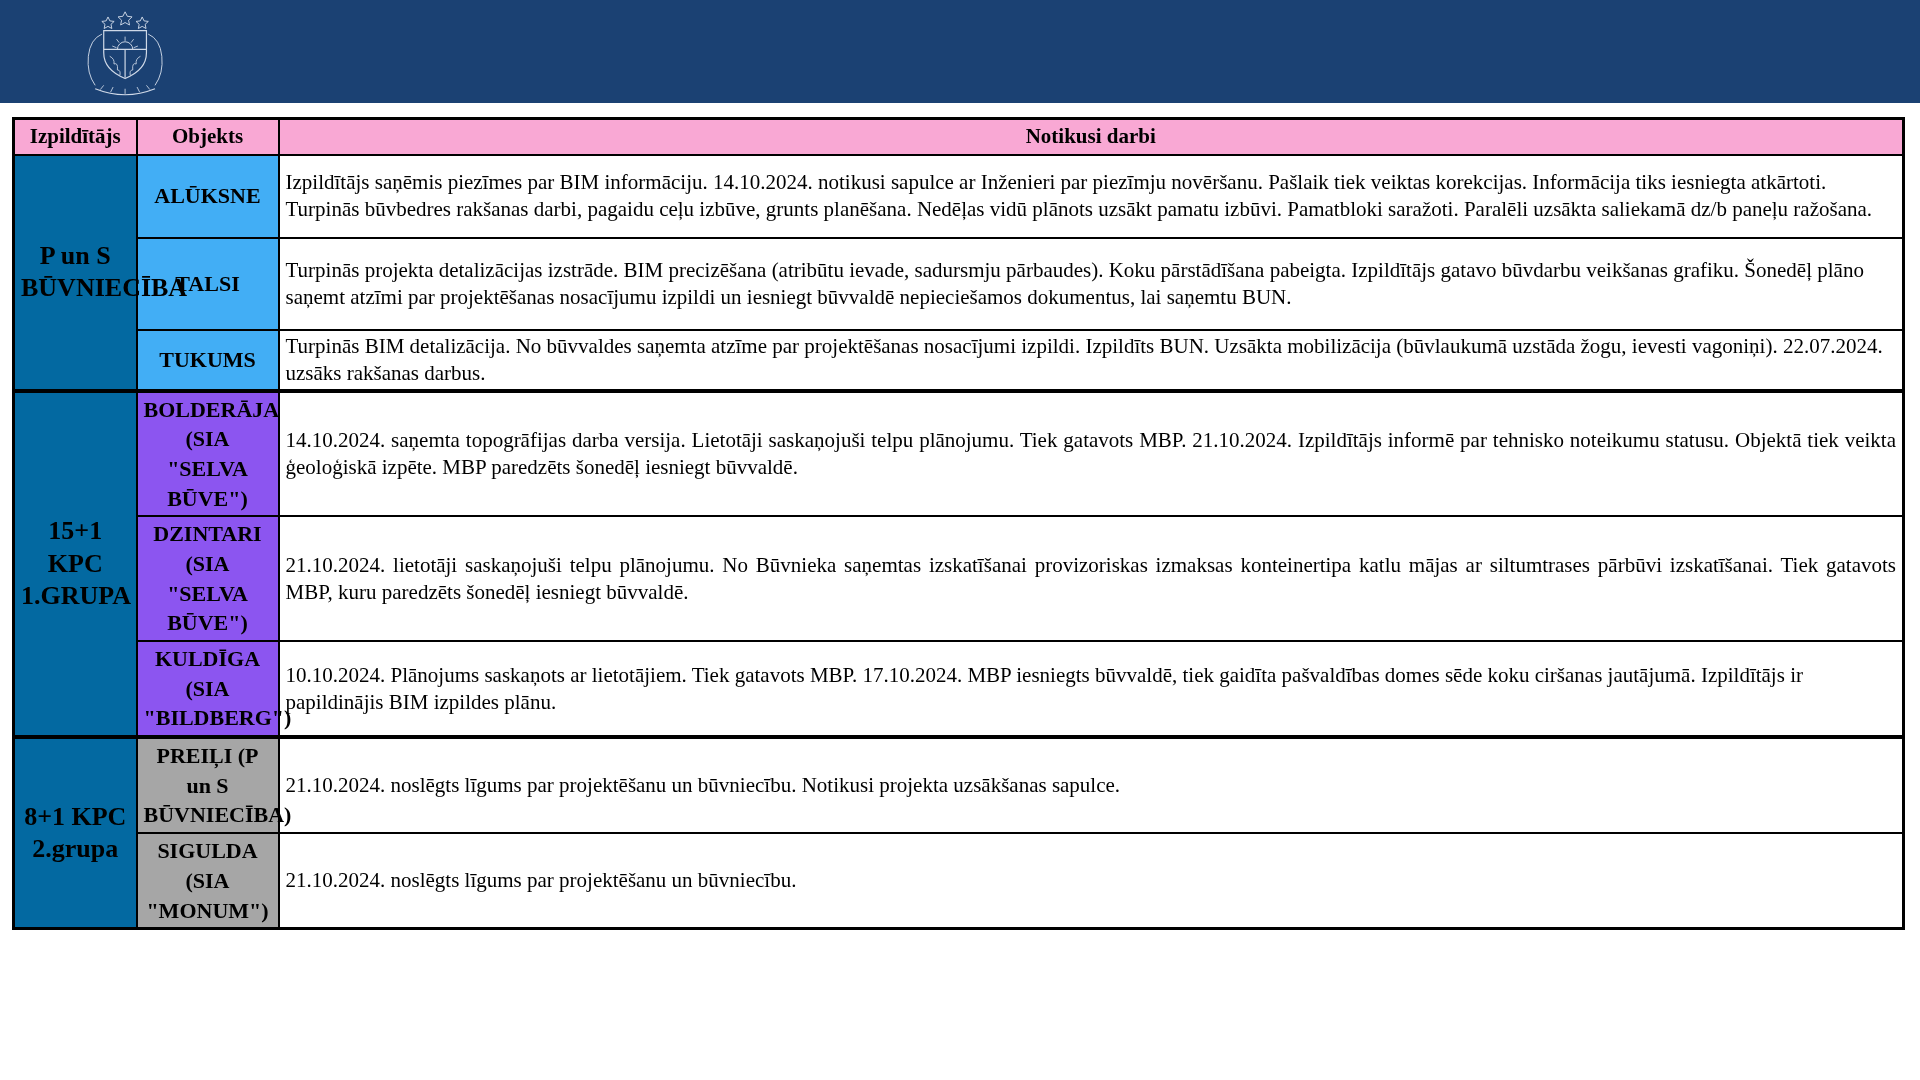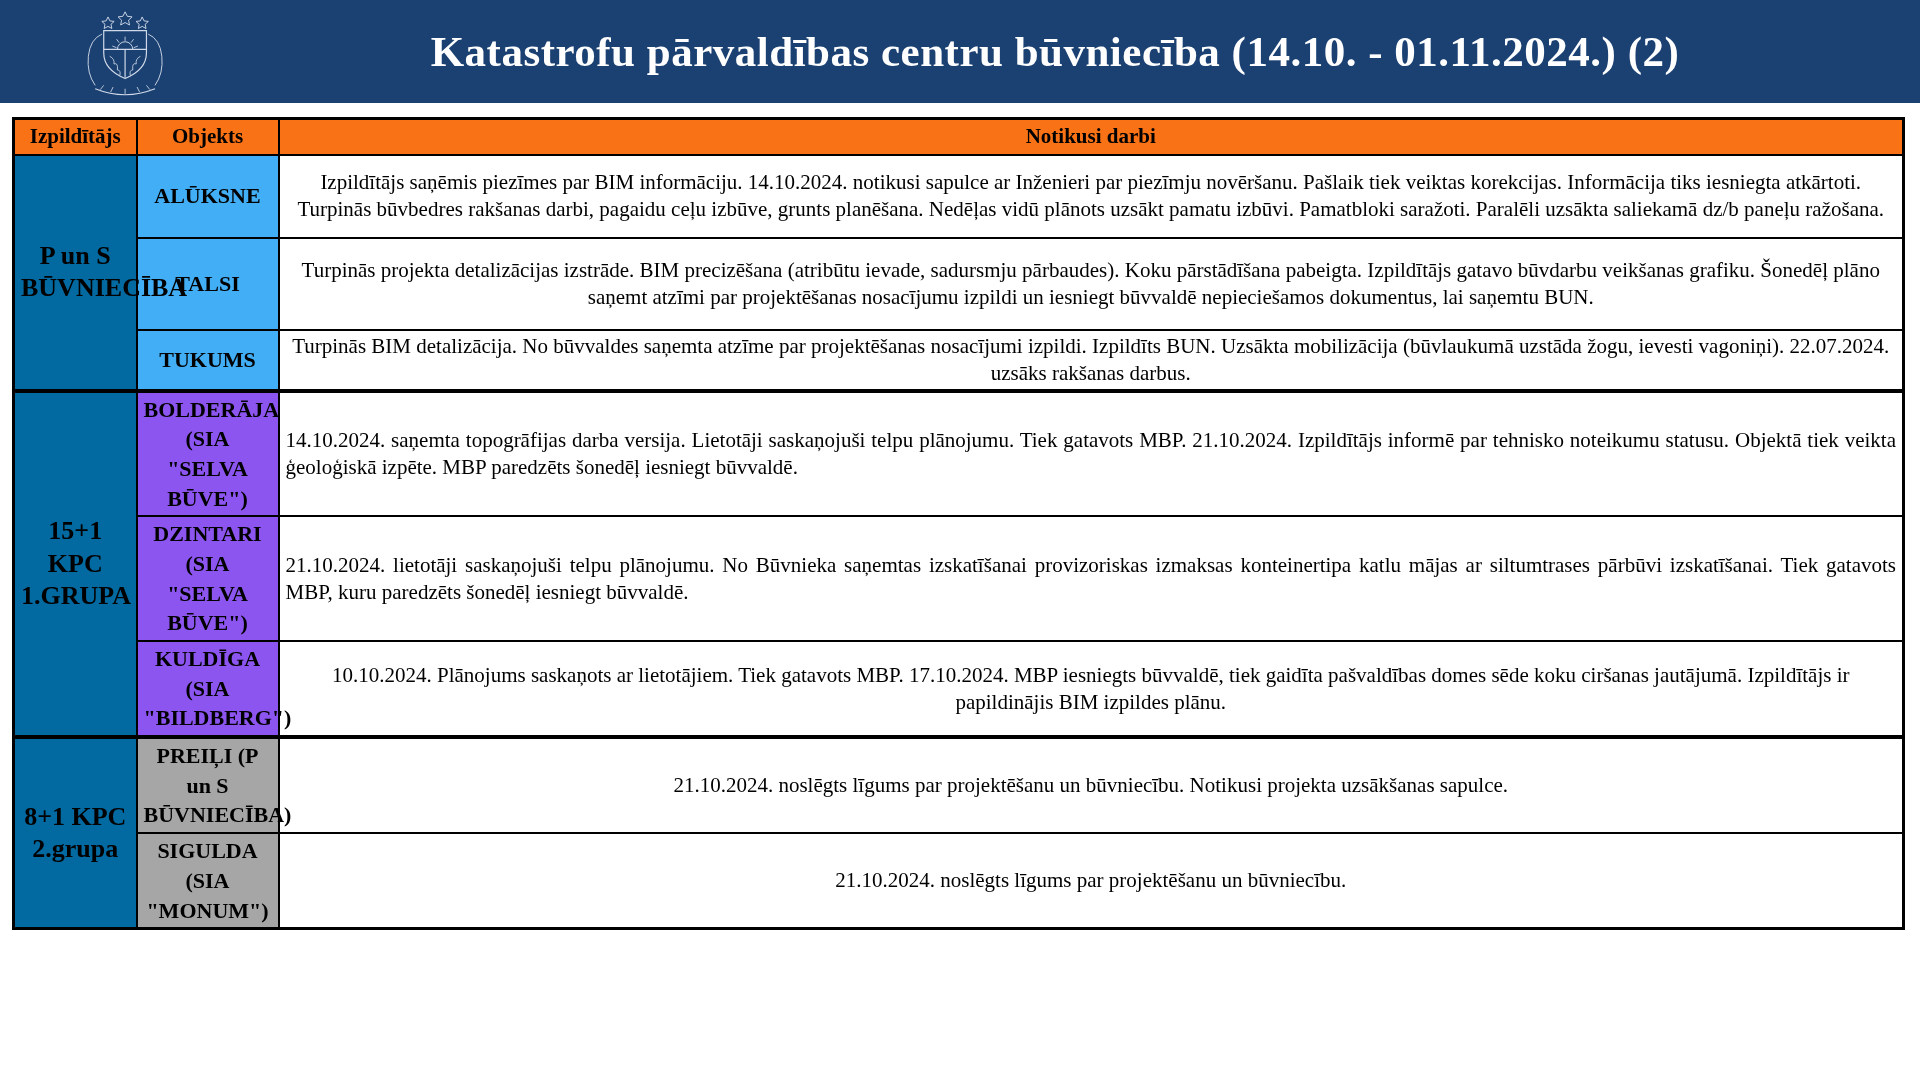--- a/index.html
+++ b/index.html
@@ -55,21 +55,21 @@
   table.report td{
     border:2px solid var(--border-col);
     vertical-align:middle;
     padding:2px 6px;
   }
   thead th{
     font-size:21px;
     font-weight:bold;
     height:36px;
     text-align:center;
-    background:#f97316;
+    background:#f9a8d4;
   }
   td.executor{
     text-align:center;
     font-size:26px;
     line-height:1.25;
     background:#0369a1;
     font-weight:bold;
   }
   td.object{
     text-align:center;
@@ -78,21 +78,21 @@
     line-height:1.35;
     padding:4px 5px;
   }
   td.object.blue{background:var(--object-blue);}
   td.object.purple{background:var(--object-purple);}
   td.object.gray{background:var(--object-gray);}
   td.work{
     font-size:21px;
     line-height:27px;
     padding:3px 8px 3px 6px;
-    text-align:center;
+    text-align:left;
   }
   td.work.justify{text-align:justify;}
   tr.group-start td{border-top:4px solid var(--border-col);}
 </style>
 </head>
 <body>
 
 <div class="header">
   <div class="logo-box">
 
@@ -116,21 +116,20 @@
       <path d="M57 60 q6 3 5 9 q5 -2 4 7 q4 0 3 6" stroke-width="1"></path>
       <path d="M93 60 q-6 3 -5 9 q-5 -2 -4 7 q-4 0 -3 6" stroke-width="1"></path>
 
       <path d="M48 34 q-14 6 -16 26 q-2 20 8 34" stroke-width="1.1"></path>
       <path d="M102 34 q14 6 16 26 q2 20 -8 34" stroke-width="1.1"></path>
 
       <path d="M40 98 q35 14 70 0" stroke-width="1.3"></path>
       <path d="M46 99 l4 -5 M58 102 l3 -6 M75 104 l0 -6 M92 102 l-3 -6 M104 99 l-4 -5" stroke-width="1"></path>
     </svg>
   </div>
-  <div class="page-title">Katastrofu pārvaldības centru būvniecība (14.10. - 01.11.2024.) (2)</div>
 </div>
 
 <div class="table-wrap">
   <table class="report">
     <colgroup>
       <col style="width:123px">
       <col style="width:142px">
       <col>
     </colgroup>
     <thead>

